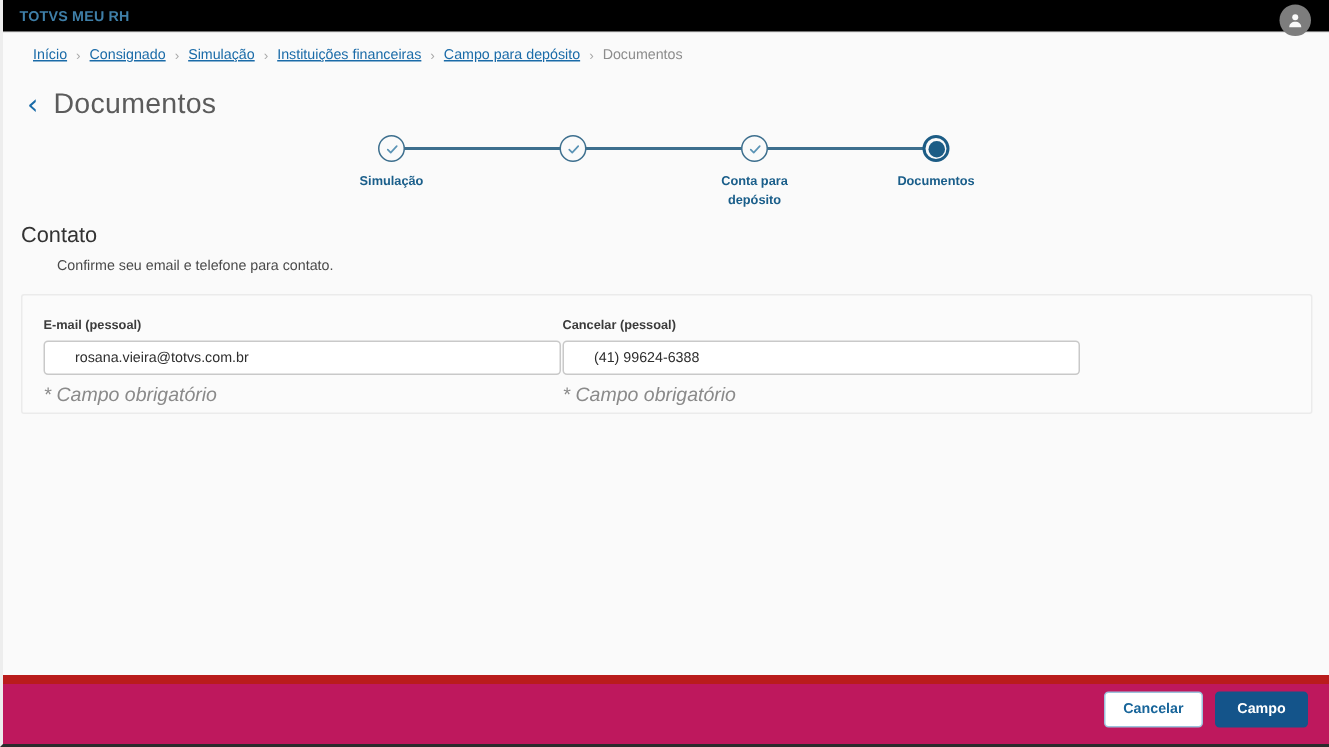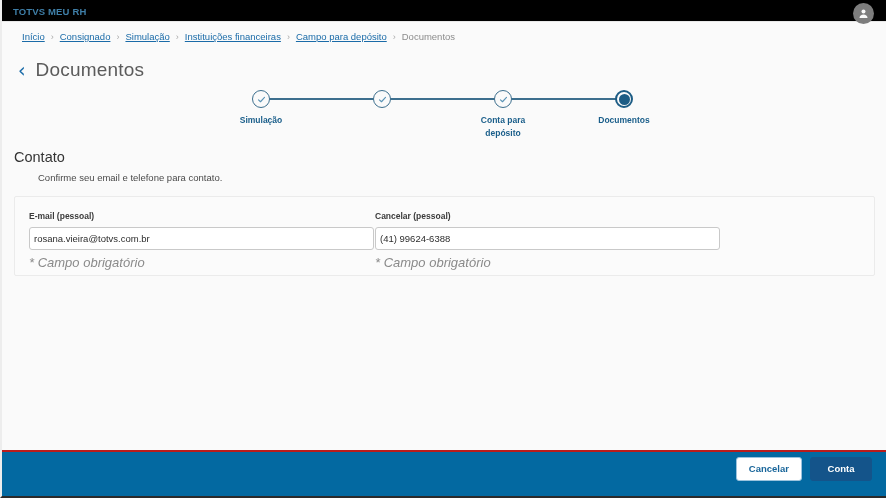--- a/index.html
+++ b/index.html
@@ -184,21 +184,21 @@
   .field-label {
     font-size: 8.5px;
     font-weight: bold;
     color: #3b3b3b;
     margin-bottom: 6px;
     display: block;
   }
   .field-input {
     width: 100%;
     height: 23px;
-    padding: 0 4px;
+    padding: 0 20px;
     font-family: "Liberation Sans", sans-serif;
     font-size: 9.5px;
     color: #2d2d2d;
     background: #ffffff;
     border: 1px solid #c9c9c9;
     border-radius: 3px;
     outline: none;
   }
   .field-hint {
     margin-top: 5px;
@@ -206,22 +206,22 @@
     font-style: italic;
     color: #8a8a8a;
   }
 
   
   .footer {
     position: absolute;
     left: 0; bottom: 0;
     width: 100%;
     height: 46px;
-    background: #0369a1;
-    border-top: 2px solid #b91c1c;
+    background: #be185d;
+    border-top: 6px solid #b91c1c;
   }
   .footer-actions {
     position: absolute;
     right: 14px; top: 5px;
     display: flex;
     gap: 8px;
   }
   .btn {
     height: 24px;
     min-width: 62px;
@@ -330,17 +330,17 @@
         <input class="field-input" type="text" value="(41) 99624-6388" style="">
         <div class="field-hint">* Campo obrigatório</div>
       </div>
 
     </div>
   </div>
 
   <div class="footer">
     <div class="footer-actions">
       <button class="btn btn-secondary">Cancelar</button>
-      <button class="btn btn-primary">Conta</button>
+      <button class="btn btn-primary">Campo</button>
     </div>
   </div>
 
 </div>
 
 </body></html>

